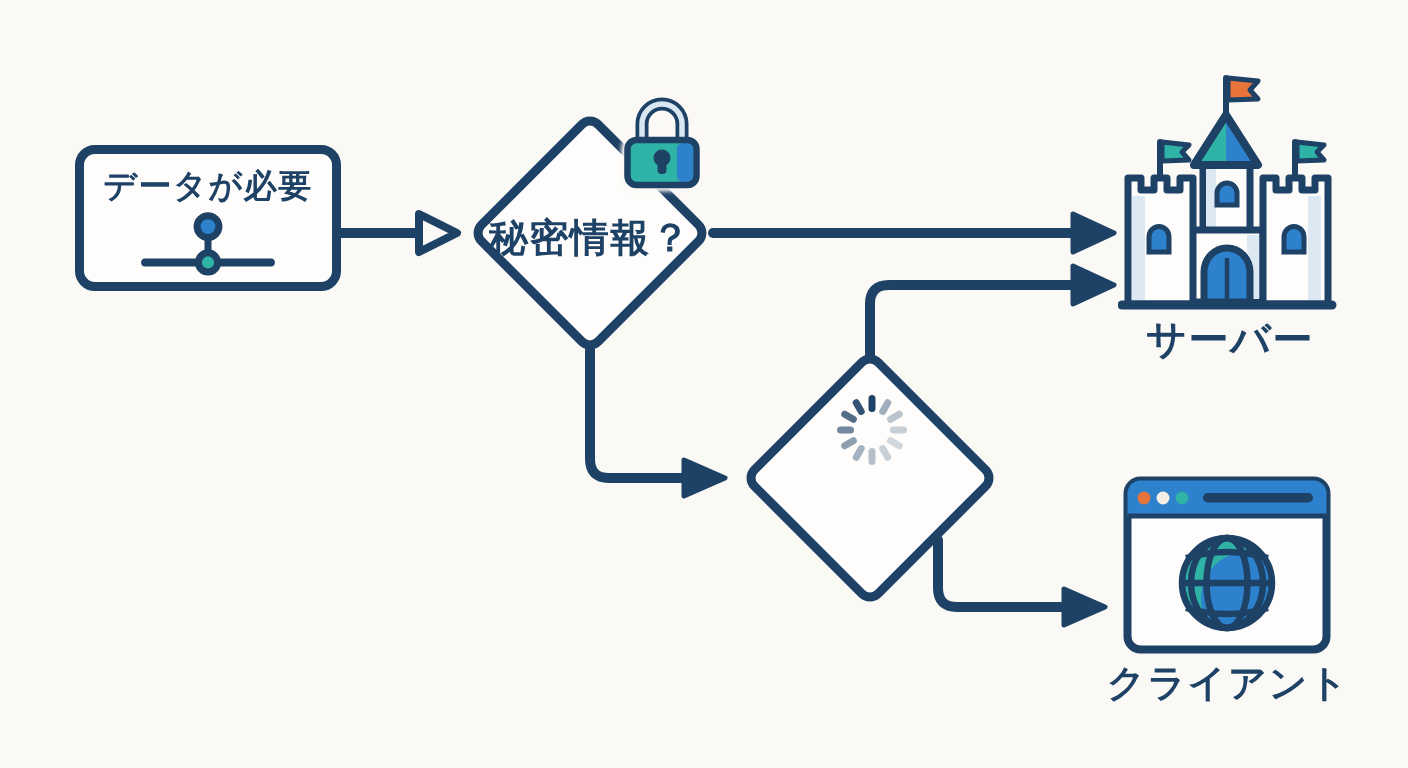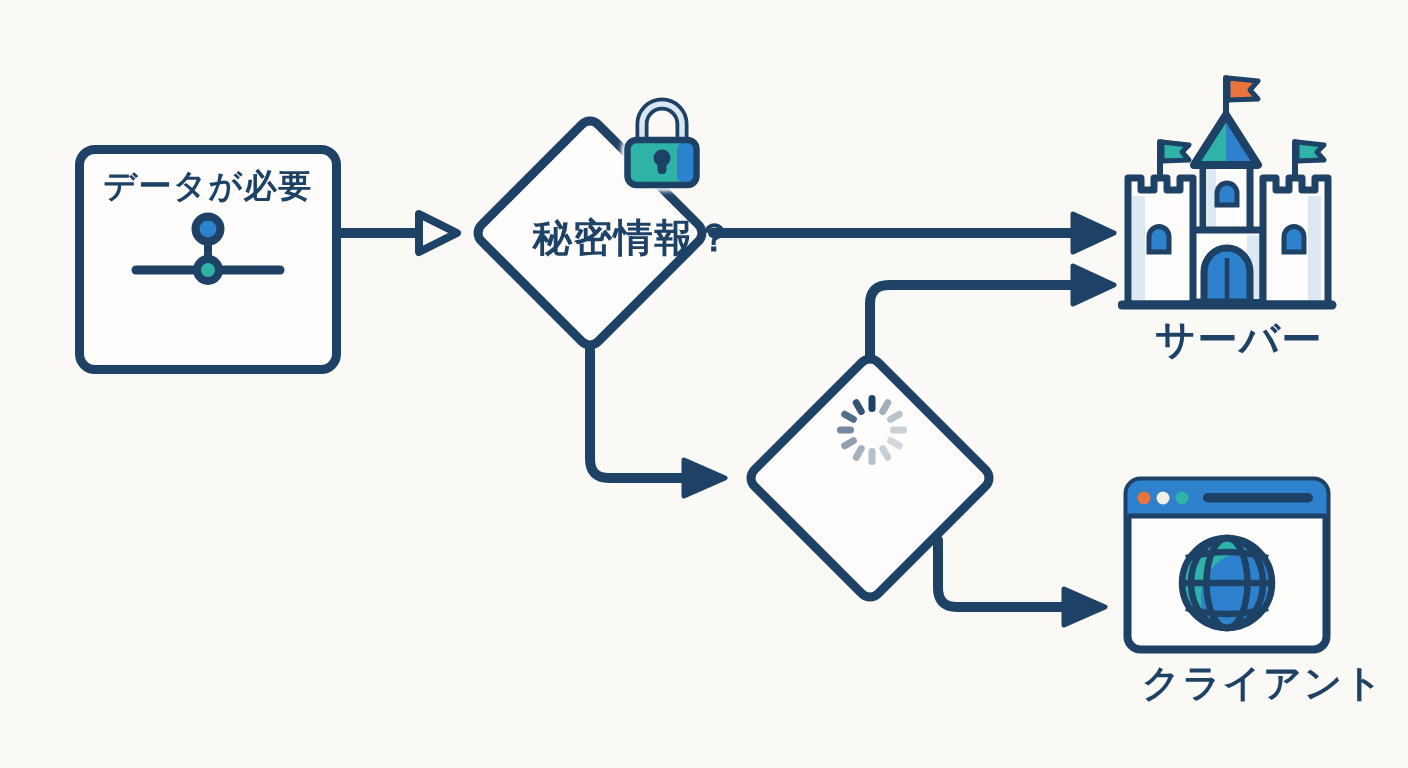--- a/index.html
+++ b/index.html
@@ -7,21 +7,21 @@
     --light-blue:#d9e7f3; --shade:#dce9f3; --background:#fbf9f6; --white:#fefdfb;
   }
   html,body{margin:0;padding:0;}
   .canvas{
     position:relative;width:1408px;height:768px;background:var(--background);
     overflow:hidden;font-family:"Liberation Sans","DejaVu Sans",sans-serif;
   }
   .layer{position:absolute;left:0;top:0;z-index:1;}
   .node{position:absolute;box-sizing:border-box;z-index:2;}
   .start-box{
-    left:75px;top:145px;width:266px;height:229px;background:var(--white);
+    left:75px;top:145px;width:266px;height:146px;background:var(--white);
     border:9px solid var(--navy);border-radius:20px;
     display:flex;flex-direction:column;align-items:center;justify-content:flex-start;
     padding-top:14px;gap:6px;
   }
   .label{
     color:var(--navy);font-weight:bold;letter-spacing:1.5px;white-space:nowrap;
     z-index:3;line-height:1.1;
   }
   .start-label{font-size:33px;}
   .diamond{
@@ -78,21 +78,21 @@
       <g class="s-navy" stroke-linecap="round">
         <path d="M8,60 H152" stroke-width="9" fill="none"></path>
         <path d="M80,60 V22" stroke-width="8" fill="none"></path>
         <circle cx="80" cy="19" r="12.5" class="f-blue" stroke-width="8"></circle>
         <circle cx="80" cy="60" r="11" class="f-teal" stroke-width="8"></circle>
       </g>
     </svg>
   </div>
 
   <div class="diamond d1"></div>
-  <div class="label float-label diamond-label" style="left:590px;top:238px;margin-left:44px;">秘密情報？</div>
+  <div class="label float-label diamond-label" style="left:590px;top:238px;">秘密情報？</div>
   <div class="lock-wrap">
     <svg width="88" height="102" viewBox="0 0 88 102">
       <path d="M24,58 V37 A20,20 0 0 1 64,37 V58" fill="none" class="s-navy" stroke-width="13" stroke-linecap="round"></path>
       <path d="M24,58 V37 A20,20 0 0 1 64,37 V58" fill="none" stroke="#d9e7f3" stroke-width="5.5" stroke-linecap="round"></path>
       <rect x="9.5" y="53" width="69" height="45" rx="9" class="f-teal"></rect>
       <rect x="59" y="56" width="16" height="39" rx="6" class="f-blue"></rect>
       <rect x="9.5" y="53" width="69" height="45" rx="9" class="f-none s-navy" stroke-width="6.5"></rect>
       <circle cx="44" cy="71" r="8.5" class="f-navy"></circle>
       <rect x="39.5" y="73" width="9" height="14" rx="4" class="f-navy"></rect>
     </svg>
@@ -144,21 +144,21 @@
 
       <path d="M145,238 V112 h13 v12 h13 v-12 h13 v12 h13 v-12 h13 V238 Z" class="f-white s-navy" stroke-width="7" stroke-linejoin="round"></path>
       <rect x="190" y="130" width="13" height="104" class="f-shade"></rect>
       <path d="M166,186 v-15 a10,10.5 0 0 1 20,0 v15 z" class="f-blue s-navy" stroke-width="5"></path>
       <path d="M177,112 V76" class="s-navy" stroke-width="6" stroke-linecap="round" fill="none"></path>
       <path d="M179,76 L206,79 L199,86 L206,94 L179,95 Z" class="f-teal s-navy" stroke-width="5" stroke-linejoin="round"></path>
 
       <path d="M4,239 H214" class="s-navy" stroke-width="9" stroke-linecap="round" fill="none"></path>
     </svg>
   </div>
-  <div class="label float-label icon-label" style="left:1230px;top:339px;font-size:40px;margin-left:9px;">サーバー</div>
+  <div class="label float-label icon-label" style="left:1230px;top:339px;font-size:40px;">サーバー</div>
 
   <div class="browser-wrap">
     <svg width="208" height="178" viewBox="0 0 208 178">
       <rect x="4.5" y="4.5" width="199" height="169" rx="13" class="f-white s-navy" stroke-width="8"></rect>
       <path d="M4.5,40 V17.5 A13,13 0 0 1 17.5,4.5 H190.5 A13,13 0 0 1 203.5,17.5 V40 Z" class="f-blue"></path>
       <path d="M4.5,40 H203.5" class="s-navy" stroke-width="5" fill="none"></path>
       <circle cx="21" cy="22" r="6.5" class="f-orange"></circle>
       <circle cx="40" cy="22" r="6.5" fill="#f4eee5"></circle>
       <circle cx="59" cy="22" r="6.5" class="f-teal"></circle>
       <rect x="80" y="17" width="110" height="9.5" rx="4.7" class="f-navy"></rect>
@@ -172,15 +172,15 @@
           <circle cx="104" cy="107" r="45"></circle>
           <ellipse cx="104" cy="107" rx="20.5" ry="45"></ellipse>
           <ellipse cx="104" cy="107" rx="36" ry="45"></ellipse>
           <path d="M59,107 H149"></path>
           <path d="M63,82 Q104,70 145,82"></path>
           <path d="M63,132 Q104,144 145,132"></path>
         </g>
       </g>
     </svg>
   </div>
-  <div class="label float-label icon-label" style="left:1228px;top:684px;margin-left:35px;">クライアント</div>
+  <div class="label float-label icon-label" style="left:1228px;top:684px;">クライアント</div>
 
 </div>
 
 </body></html>

